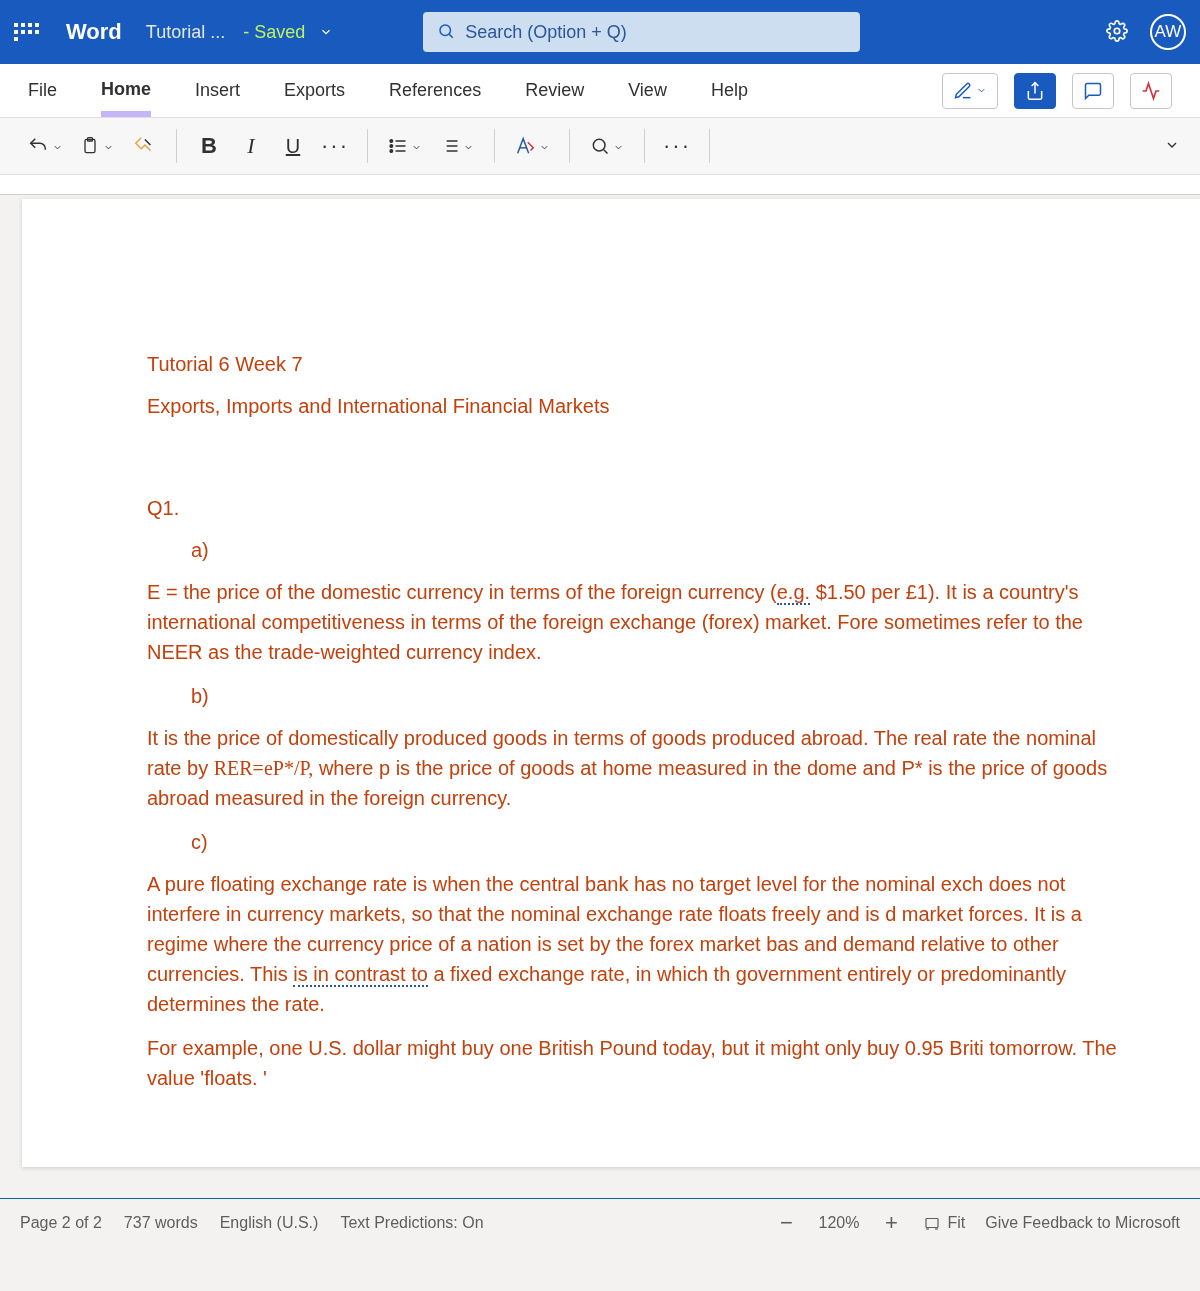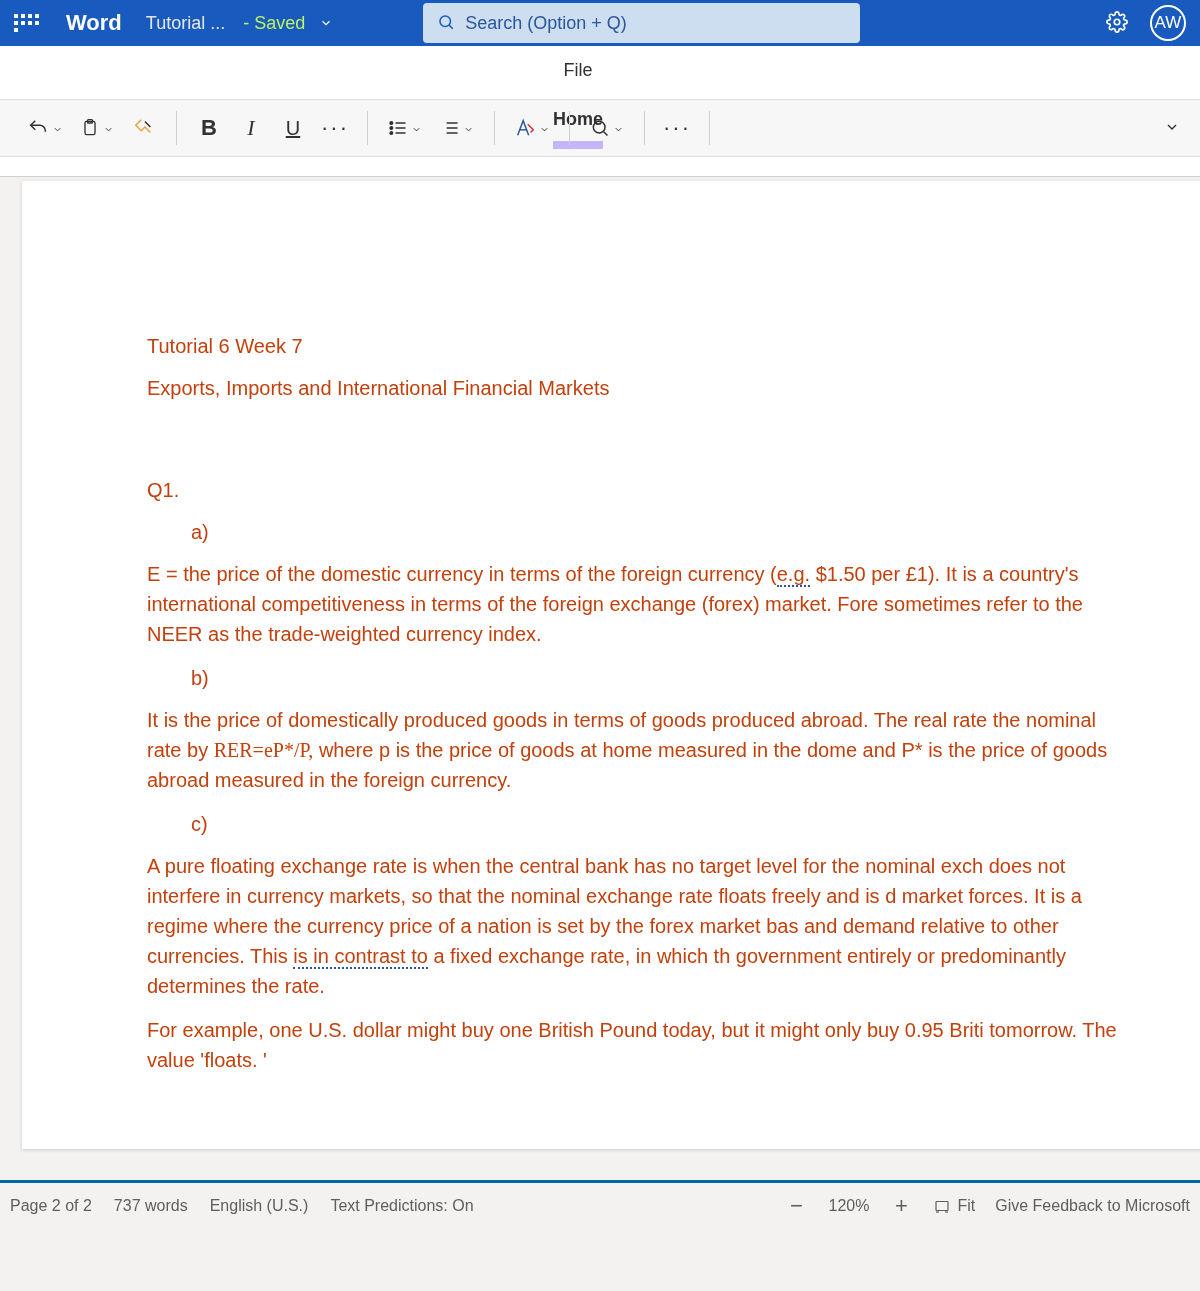--- a/index.html
+++ b/index.html
@@ -1,36 +1,36 @@
 <!DOCTYPE html>
 <html><head>
 <meta charset="utf-8">
 <style>
   * { margin:0; padding:0; box-sizing:border-box; }
   html,body { width:1200px; height:1291px; font-family:"Segoe UI",Arial,sans-serif; background:#f3f2f1; overflow:hidden; font-size:14px; color:#323130; }
   
-  .titlebar { background:#185abd; height:46px; display:flex; align-items:center; color:#fff; padding:0 14px; }
+  .titlebar { background:#185abd; height:64px; display:flex; align-items:center; color:#fff; padding:0 14px; }
   .apps-icon { width:28px; display:flex; flex-wrap:wrap; gap:3px; margin-right:24px; cursor:pointer; }
   .apps-icon span { width:4px; height:4px; background:#fff; }
   .app-name { font-size:22px; font-weight:600; margin-right:24px; }
   .doc-name { font-size:18px; color:#e6e6e6; margin-right:0; }
   .saved { font-size:18px; color:#bef264;margin-left:18px; }
   .title-dd { margin-left:14px; display:flex; align-items:center; cursor:pointer; }
   .title-dd svg { width:14px; height:14px; }
   .search-box { margin-left:90px; width:437px; height:40px; background:#ccdef0; border-radius:4px; display:flex; align-items:center; padding:0 14px; }
   .search-box svg { width:18px; height:18px; stroke:#185abd; fill:none; }
   .search-box input { border:none; background:transparent; margin-left:10px; font-size:18px; color:#2b579a; width:100%; outline:none; }
   .search-box input::placeholder { color:#2b579a; }
   .title-right { margin-left:auto; display:flex; align-items:center; gap:22px; }
   .gear-icon svg { width:22px; height:22px; stroke:#fff; fill:none; }
   .avatar { width:36px; height:36px; border:2px solid #fff; border-radius:50%; display:flex; align-items:center; justify-content:center; font-size:17px; color:#fff; }
   
-  .tabsrow { height:54px; background:#fff; display:flex; align-items:center; padding:0 28px; border-bottom:1px solid #e1dfdd;flex-direction:column; }
+  .tabsrow { height:54px; background:#fff; display:flex; align-items:center; padding:0 28px; border-bottom:1px solid #e1dfdd; }
   .tab { font-size:18px; color:#323130; margin-right:44px; cursor:pointer; padding:14px 0; }
-  .tab.active { font-weight:600; border-bottom:8px solid #c4b5fd; padding-bottom:11px; }
+  .tab.active { font-weight:600; border-bottom:6px solid #c4b5fd; padding-bottom:11px; }
   .tabs-right { margin-left:auto; display:flex; align-items:center; gap:16px; }
   .btn-box { height:36px; border:1px solid #c8c6c4; border-radius:4px; display:flex; align-items:center; justify-content:center; padding:0 10px; cursor:pointer; }
   .btn-box.blue { background:#185abd; border-color:#185abd; }
   .btn-box svg { width:20px; height:20px; }
   
   .toolbar { height:57px; background:#f7f7f7; border-bottom:1px solid #e1dfdd; display:flex; align-items:center; padding:0 20px; gap:2px; }
   .tbtn { width:40px; height:44px; display:flex; align-items:center; justify-content:center; cursor:pointer; border-radius:4px; font-size:20px; }
   .tbtn.dd { width:50px; }
   .tsep { width:1px; height:34px; background:#d2d0ce; margin:0 10px; }
   .bold { font-weight:700; font-size:22px; }
@@ -46,21 +46,21 @@
   .ruler-edge { height:20px; background:#fff; border-bottom:1px solid #d2d0ce; }
   .page { position:absolute; top:24px; left:22px; width:1220px; background:#fff; box-shadow:0 1px 4px rgba(0,0,0,0.15); padding:150px 125px 60px 125px; }
   .docline { font-size:20px; color:#c2410c; line-height:1.5; margin-bottom:12px; }
   .q-head { margin-top:72px; }
   .sub { padding-left:44px; }
   .para { margin-top:4px; margin-bottom:14px; }
   .spell-blue { border-bottom:2px dotted #2b579a; }
   .spell-red { border-bottom:2px wavy #d83b01; }
   .formula { font-family:'Times New Roman',serif; }
   
-  .statusbar { position:absolute; bottom:0; left:0; right:0; height:49px; background:#f3f2f1; border-top:3px solid #0369a1; display:flex; align-items:center; padding:0 10px; font-size:16px; color:#605e5c; }
+  .statusbar { position:absolute; bottom:0; left:0; right:0; height:49px; background:#f3f2f1; border-top:1px solid #0369a1; display:flex; align-items:center; padding:0 20px; font-size:16px; color:#605e5c; }
   .stat { margin-right:22px; cursor:pointer; }
   .stat-right { margin-left:auto; display:flex; align-items:center; gap:20px; }
   .zoom-btn { font-size:22px; cursor:pointer; width:24px; text-align:center; }
   .fit { display:flex; align-items:center; gap:6px; cursor:pointer;text-align:right; }
   .fit svg { width:18px; height:18px; stroke:#605e5c; fill:none; }
 </style>
 </head>
 <body>
 
 <div class="titlebar">

